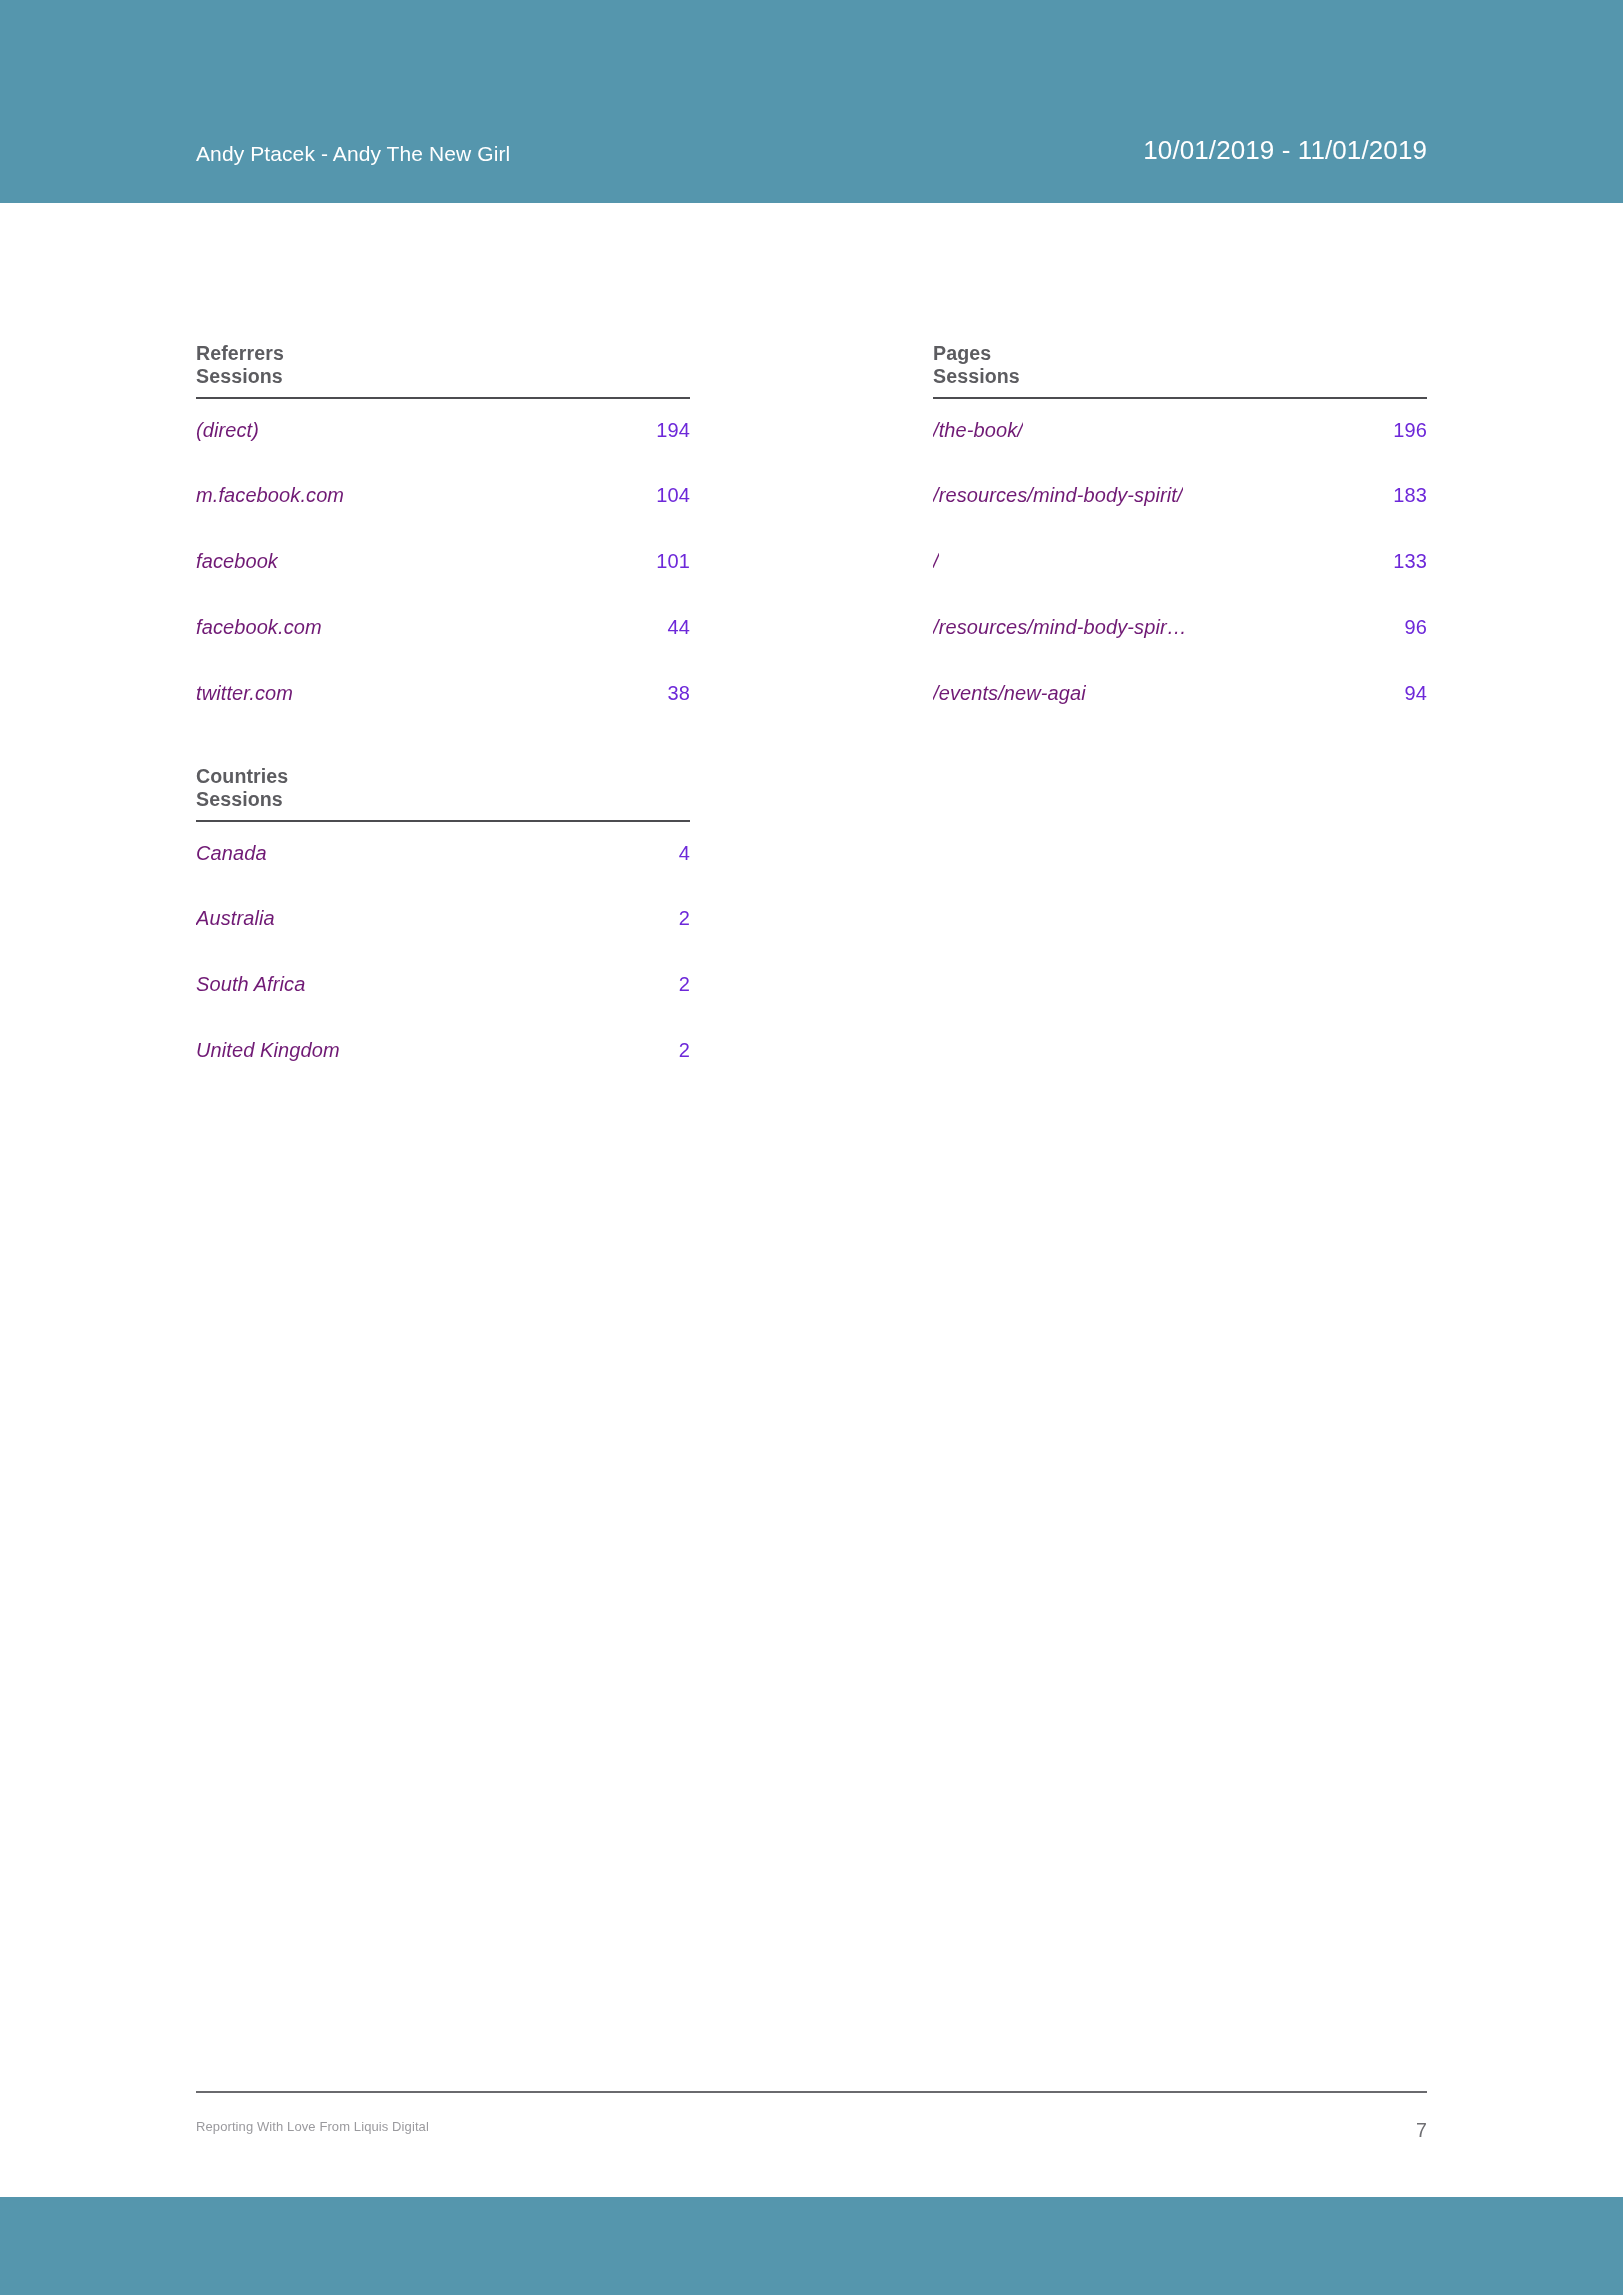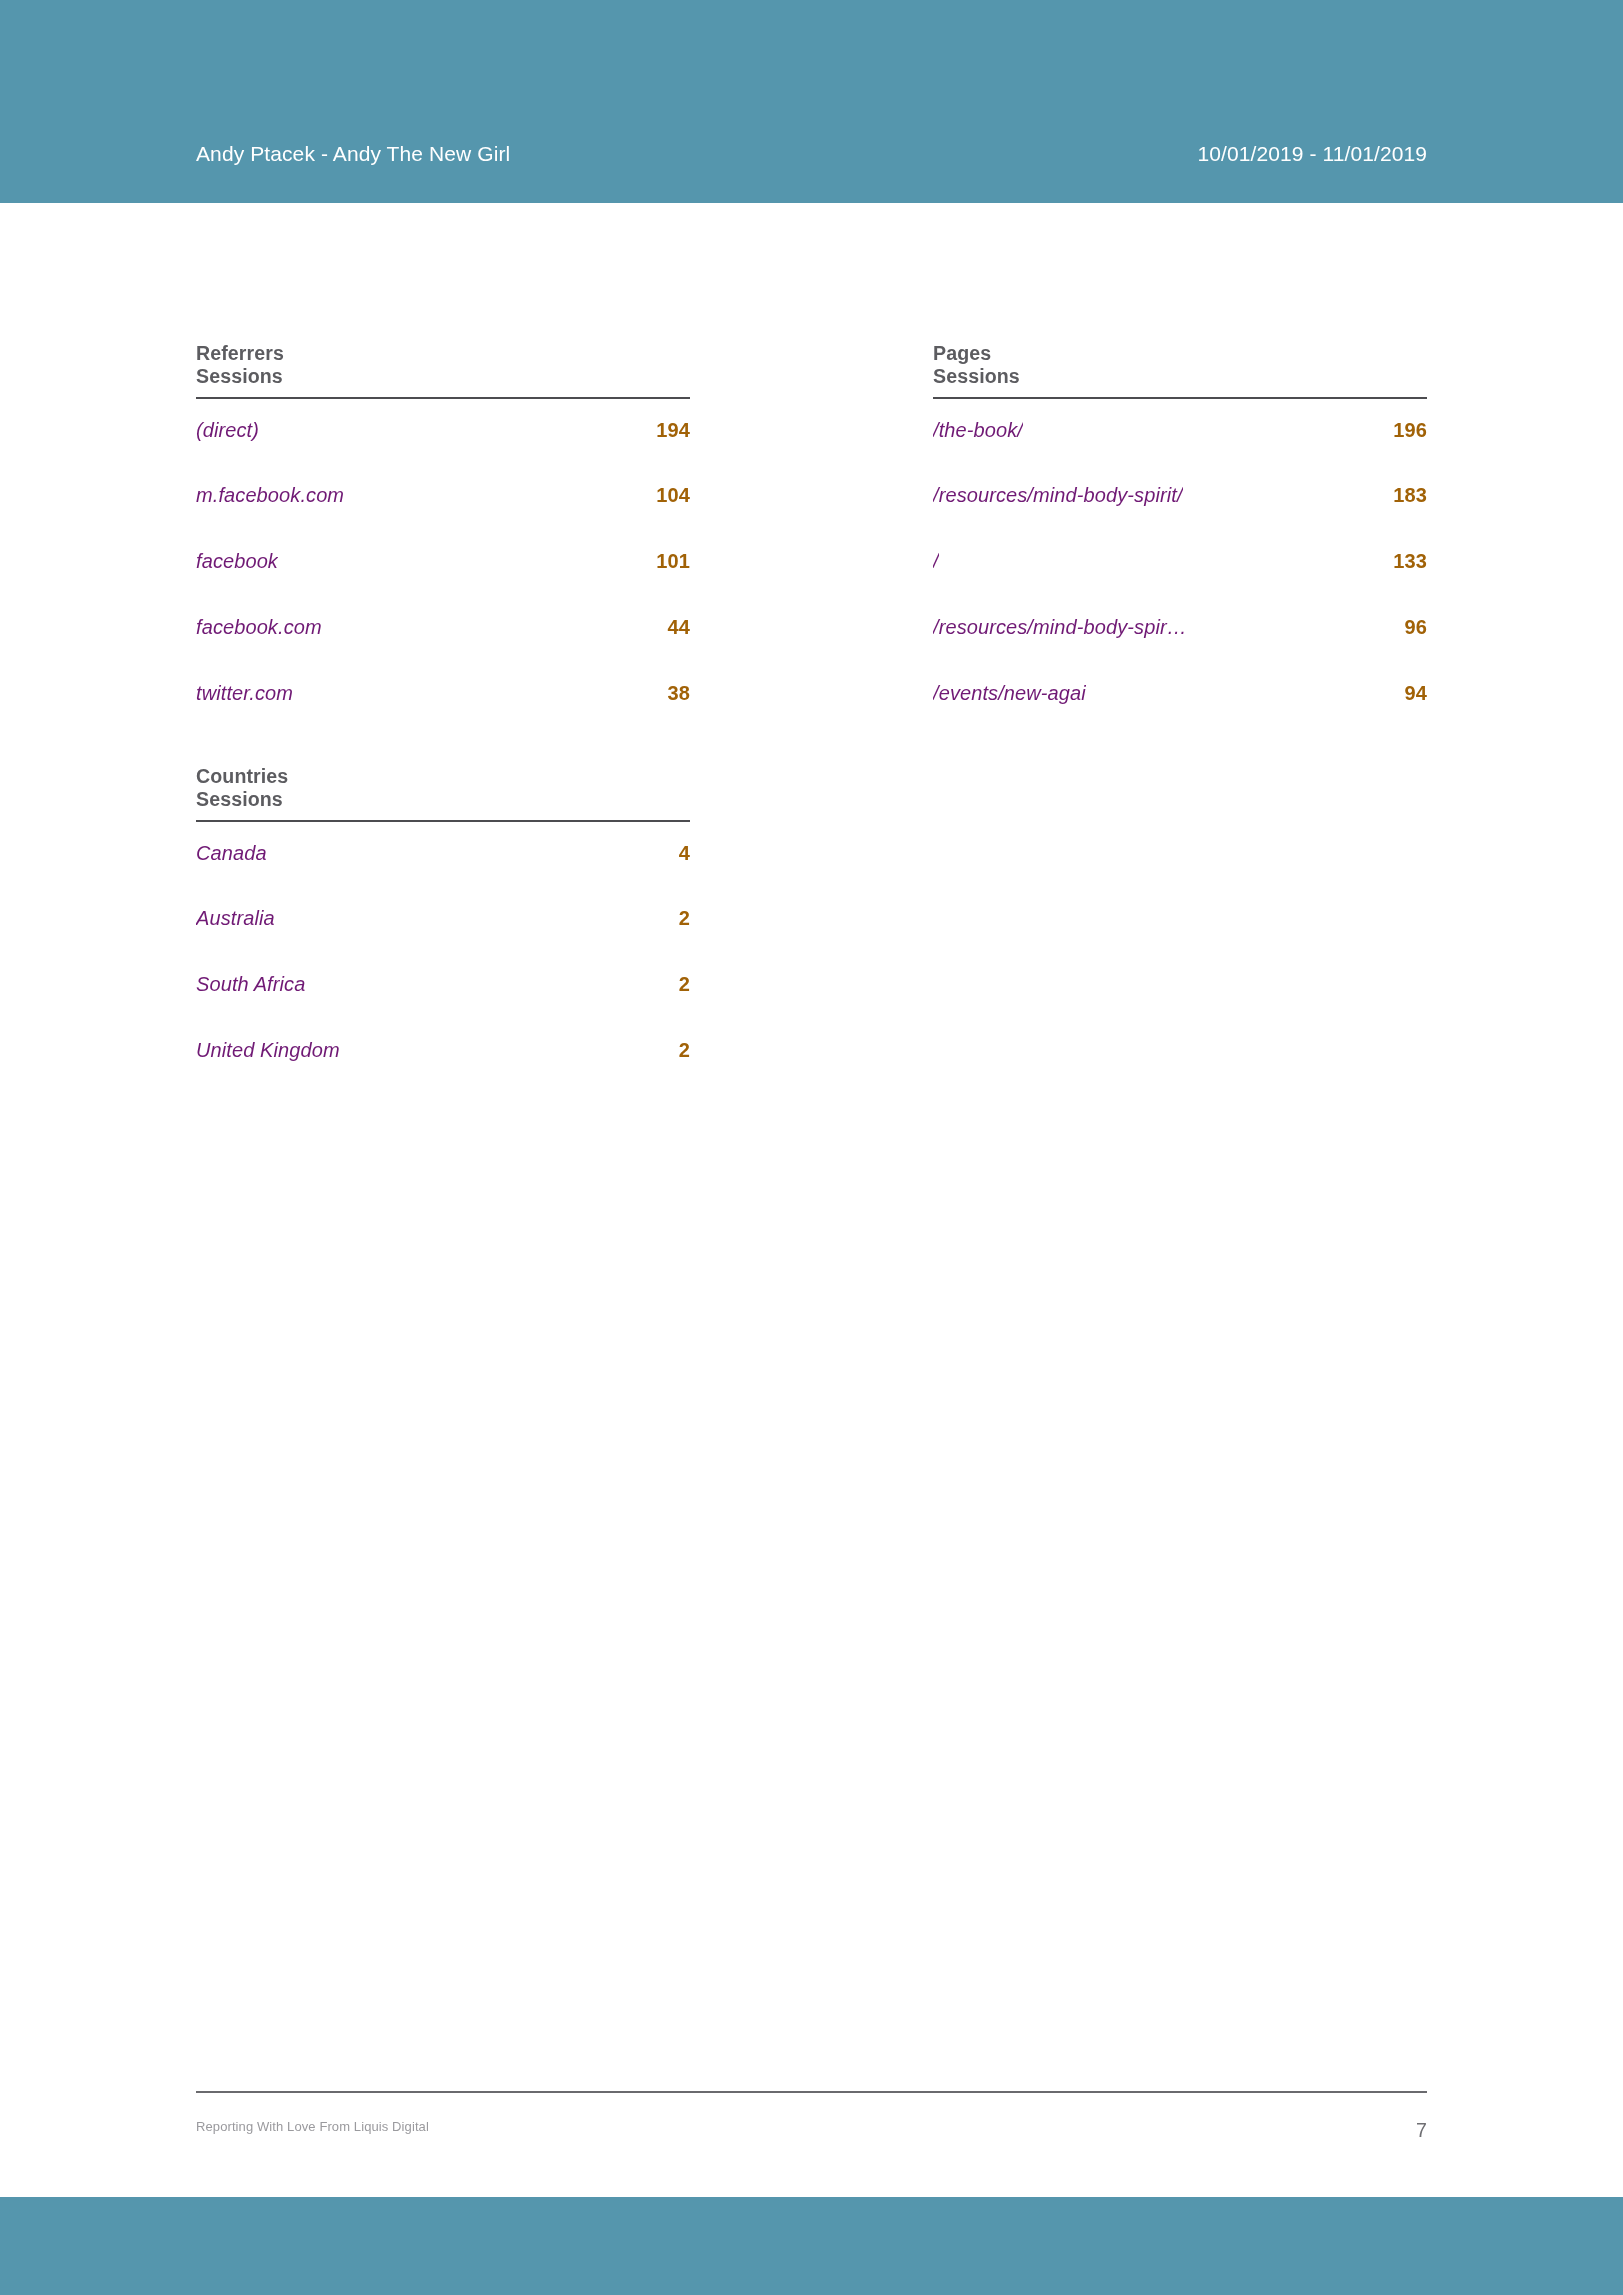--- a/index.html
+++ b/index.html
@@ -54,21 +54,21 @@
     font-size: 21px;
     font-weight: 400;
     color: #ffffff;
     letter-spacing: 0.1px;
     white-space: nowrap;
   }
   .header-daterange {
     position: absolute;
     right: 0;
     bottom: 41px;
-    font-size: 21px;
+    font-size: 26px;
     font-weight: 400;
     color: #ffffff;
     letter-spacing: 0.1px;
     white-space: nowrap;
     text-align: right;
   }
 
   
   .content {
     position: absolute;
@@ -144,22 +144,22 @@
     color: #701a75;
     letter-spacing: 0.1px;
     white-space: nowrap;
     overflow: hidden;
     text-overflow: ellipsis;
     max-width: 367px;
     font-style: italic;
   }
   .cell-value {
     font-size: 20px;
-    font-weight: 700;
-    color: #a16207;
+    font-weight: 400;
+    color: #6d28d9;
     letter-spacing: 0.1px;
     white-space: nowrap;
     text-align: right;
   }
 
   
   .footer {
     position: absolute;
     left: 196px;
     top: 2091px;

